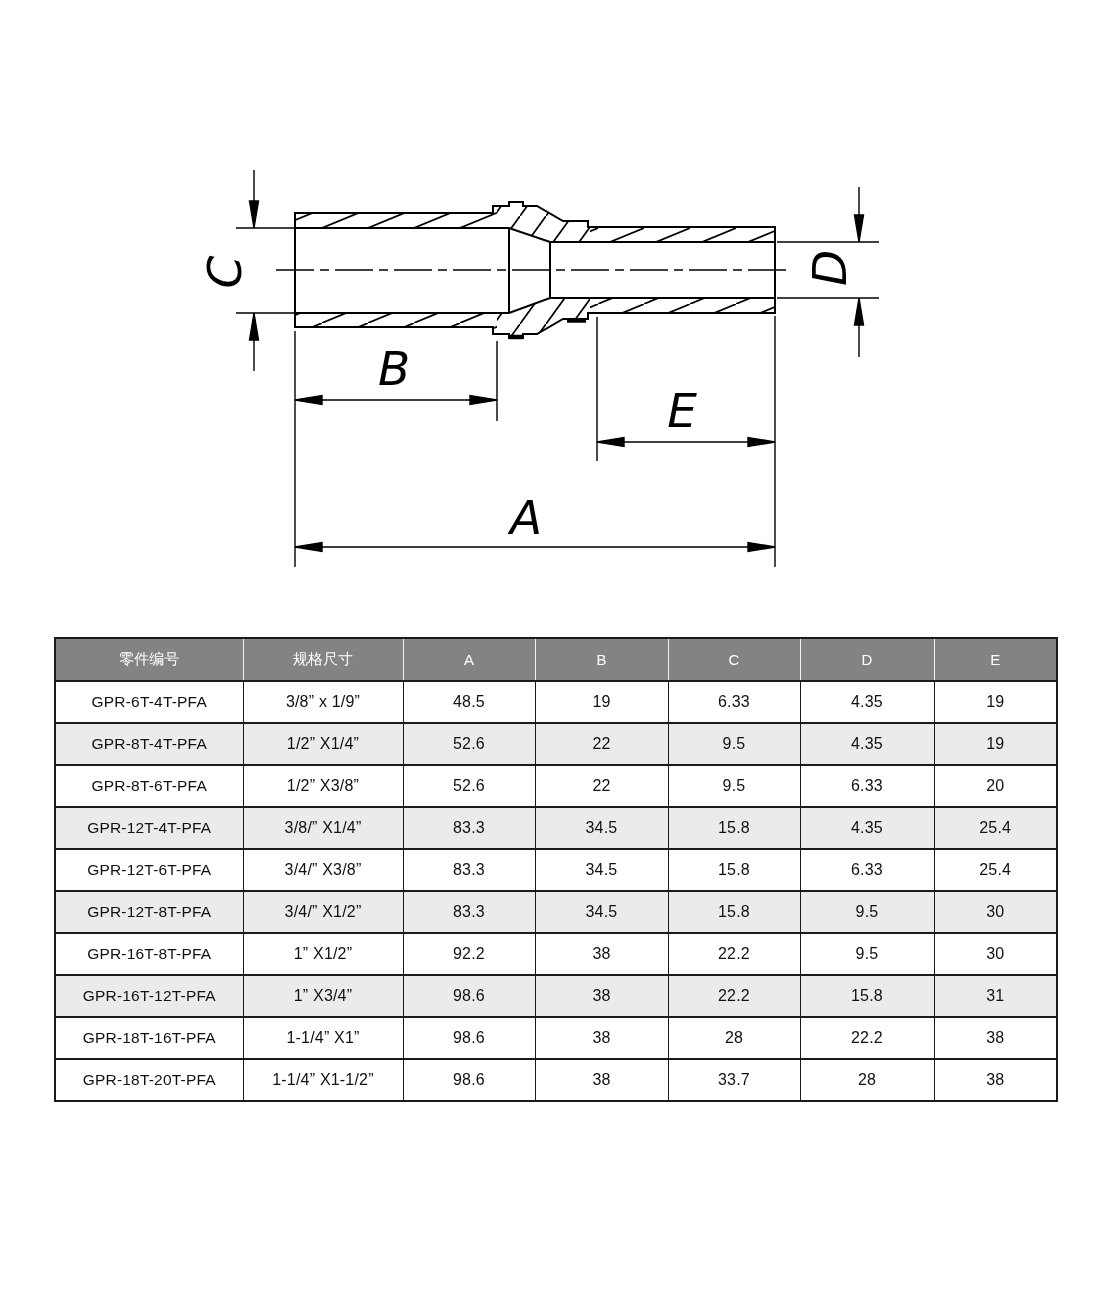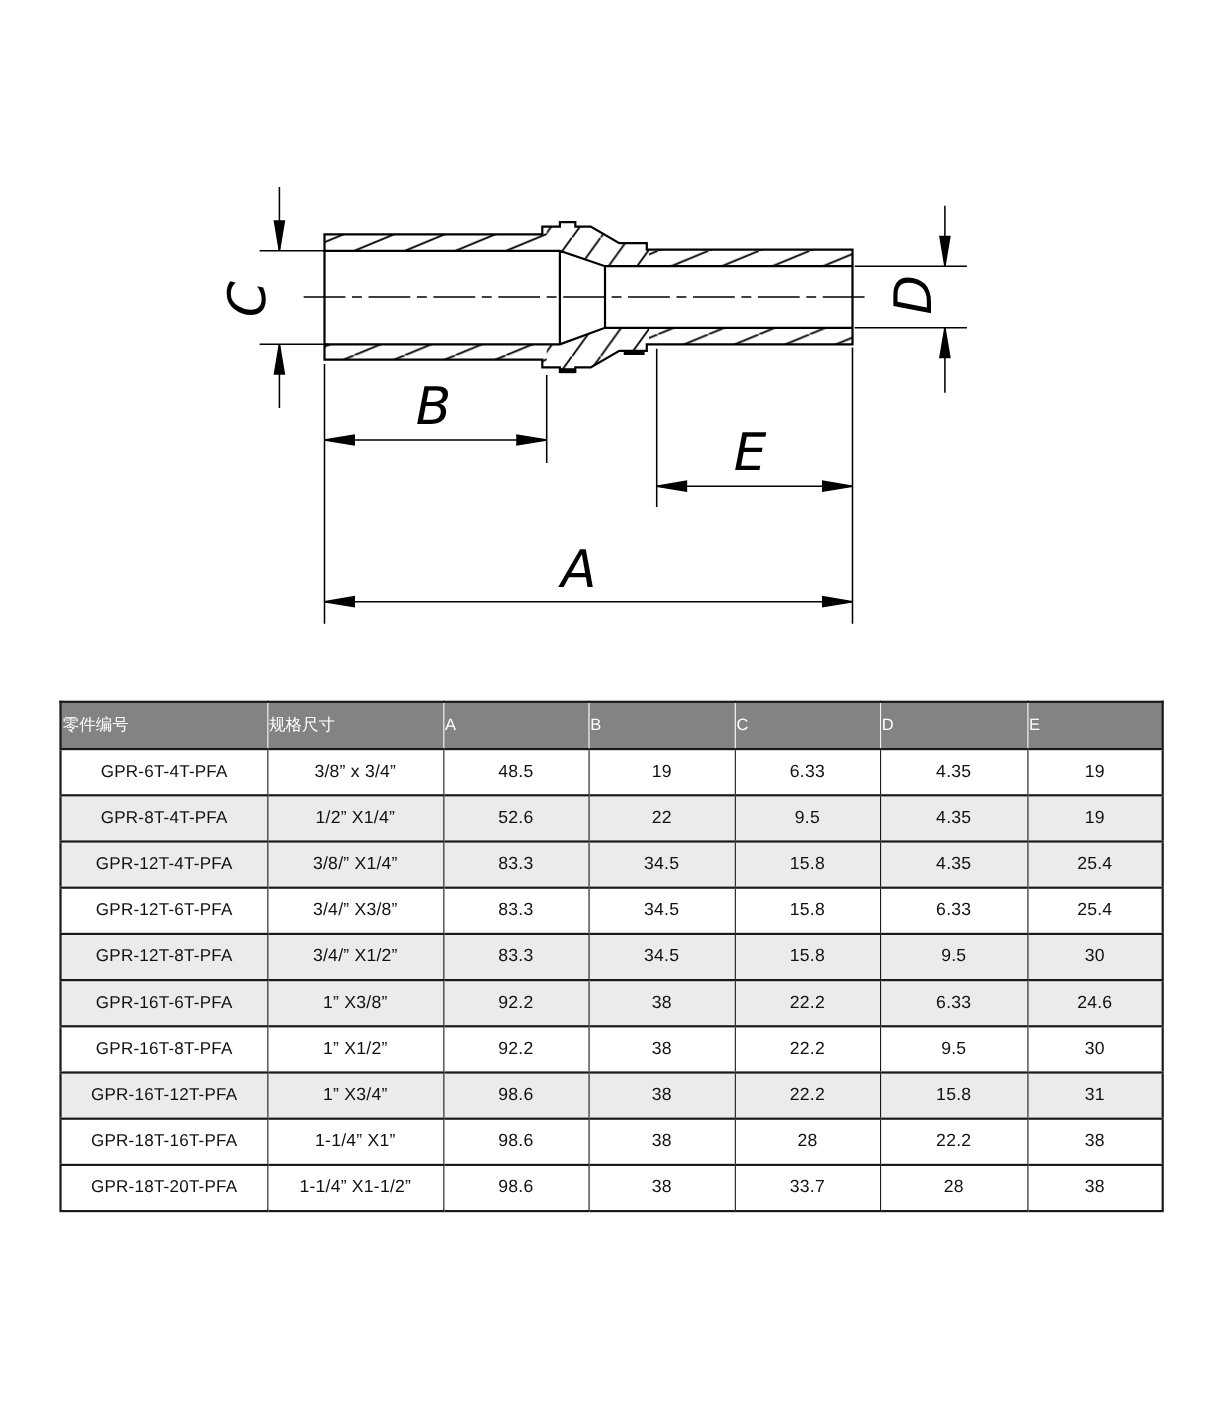--- a/index.html
+++ b/index.html
@@ -13,21 +13,21 @@
     position:absolute; left:54px; top:637px; width:1003px;
     border-collapse:collapse; table-layout:fixed;
     border:2px solid var(--border-c,#1a1a1a);
   }
   .spec-table th {
     background:var(--header-bg,#838383);
     color:var(--header-tx,#ffffff);
     font-weight:normal; font-size:15px; height:39px;
     border-left:1px solid #f2f2f2;
     border-bottom:2px solid var(--border-c,#1a1a1a);
-    text-align:left; vertical-align:middle;
+    text-align:center; vertical-align:middle;
   }
   .spec-table th:first-child { border-left:none; }
   .spec-table td {
     border:1.5px solid var(--border-c,#1a1a1a);
     border-top-width:2px; border-bottom-width:2px;
     height:38px; text-align:center; vertical-align:middle;
     font-size:16px; color:var(--cell-tx,#111111);
     background:#ffffff; letter-spacing:0.2px;
   }
   .spec-table td.part { font-size:15.5px; }
@@ -132,36 +132,45 @@
       <th>A</th>
       <th>B</th>
       <th>C</th>
       <th>D</th>
       <th>E</th>
     </tr>
   </thead>
   <tbody id="spec-body">
       <tr>
         <td class="part">GPR-6T-4T-PFA</td>
-        <td>3/8” x 3/4”</td>
+        <td>3/8” x 1/9”</td>
         <td>48.5</td>
         <td>19</td>
         <td>6.33</td>
         <td>4.35</td>
         <td>19</td>
       </tr>
       <tr class="alt">
         <td class="part">GPR-8T-4T-PFA</td>
         <td>1/2” X1/4”</td>
         <td>52.6</td>
         <td>22</td>
         <td>9.5</td>
         <td>4.35</td>
         <td>19</td>
       </tr>
+      <tr>
+        <td class="part">GPR-8T-6T-PFA</td>
+        <td>1/2” X3/8”</td>
+        <td>52.6</td>
+        <td>22</td>
+        <td>9.5</td>
+        <td>6.33</td>
+        <td>20</td>
+      </tr>
       <tr class="alt">
         <td class="part">GPR-12T-4T-PFA</td>
         <td>3/8/” X1/4”</td>
         <td>83.3</td>
         <td>34.5</td>
         <td>15.8</td>
         <td>4.35</td>
         <td>25.4</td>
       </tr>
       <tr>
@@ -175,29 +184,20 @@
       </tr>
       <tr class="alt">
         <td class="part">GPR-12T-8T-PFA</td>
         <td>3/4/” X1/2”</td>
         <td>83.3</td>
         <td>34.5</td>
         <td>15.8</td>
         <td>9.5</td>
         <td>30</td>
       </tr>
-      <tr class="alt">
-        <td class="part">GPR-16T-6T-PFA</td>
-        <td>1” X3/8”</td>
-        <td>92.2</td>
-        <td>38</td>
-        <td>22.2</td>
-        <td>6.33</td>
-        <td>24.6</td>
-      </tr>
       <tr>
         <td class="part">GPR-16T-8T-PFA</td>
         <td>1” X1/2”</td>
         <td>92.2</td>
         <td>38</td>
         <td>22.2</td>
         <td>9.5</td>
         <td>30</td>
       </tr>
       <tr class="alt">

